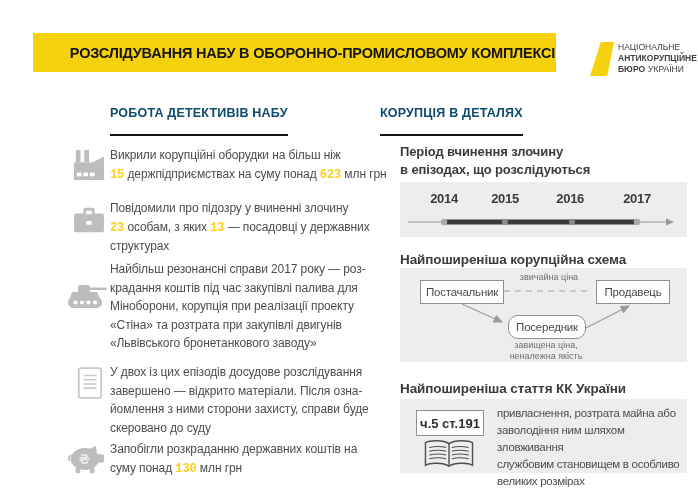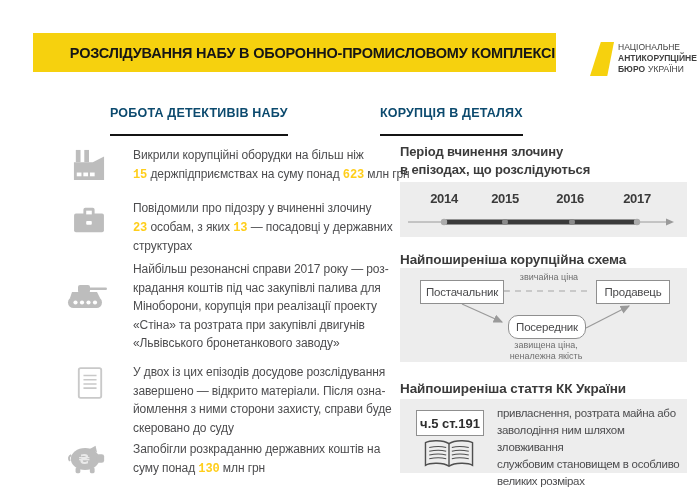--- a/index.html
+++ b/index.html
@@ -18,21 +18,21 @@
   .logo-text{position:absolute;left:28px;top:1px;font-size:8.5px;line-height:11px;color:#3F3F3F;white-space:nowrap;}
   .logo-text .b{font-weight:bold;}
   .logo-text .b3{font-weight:bold;margin-right:3px;}
 
   
   .col-heading{position:absolute;top:106px;font-size:12.5px;font-weight:bold;color:#0c4a6e;
                letter-spacing:0.2px;border-bottom:2px solid #141414;padding-bottom:14px;white-space:nowrap;}
 
   
   .item-text{position:absolute;left:110px;width:300px;font-size:12px;line-height:18.5px;
-             letter-spacing:-0.1px;color:#4D4D4F;white-space:pre-line;margin-left:23px;}
+             letter-spacing:-0.1px;color:#4D4D4F;white-space:pre-line;}
   .item-text .hl{color:var(--highlight);font-weight:bold;font-family:Liberation Mono, monospace;}
   .gicon{position:absolute;color:var(--icon);}
 
   
   .sub-title{position:absolute;left:400px;font-size:13px;font-weight:bold;color:#3B3B3B;
              line-height:17.5px;white-space:pre-line;letter-spacing:-0.1px;}
   .panel{position:absolute;left:400px;width:287px;background:var(--panel);}
   .year-label{position:absolute;width:48px;top:9px;text-align:center;font-size:13px;font-weight:bold;
               color:#3B3B3B;letter-spacing:-0.3px;}
   .tl-svg{position:absolute;left:0;top:0;}

